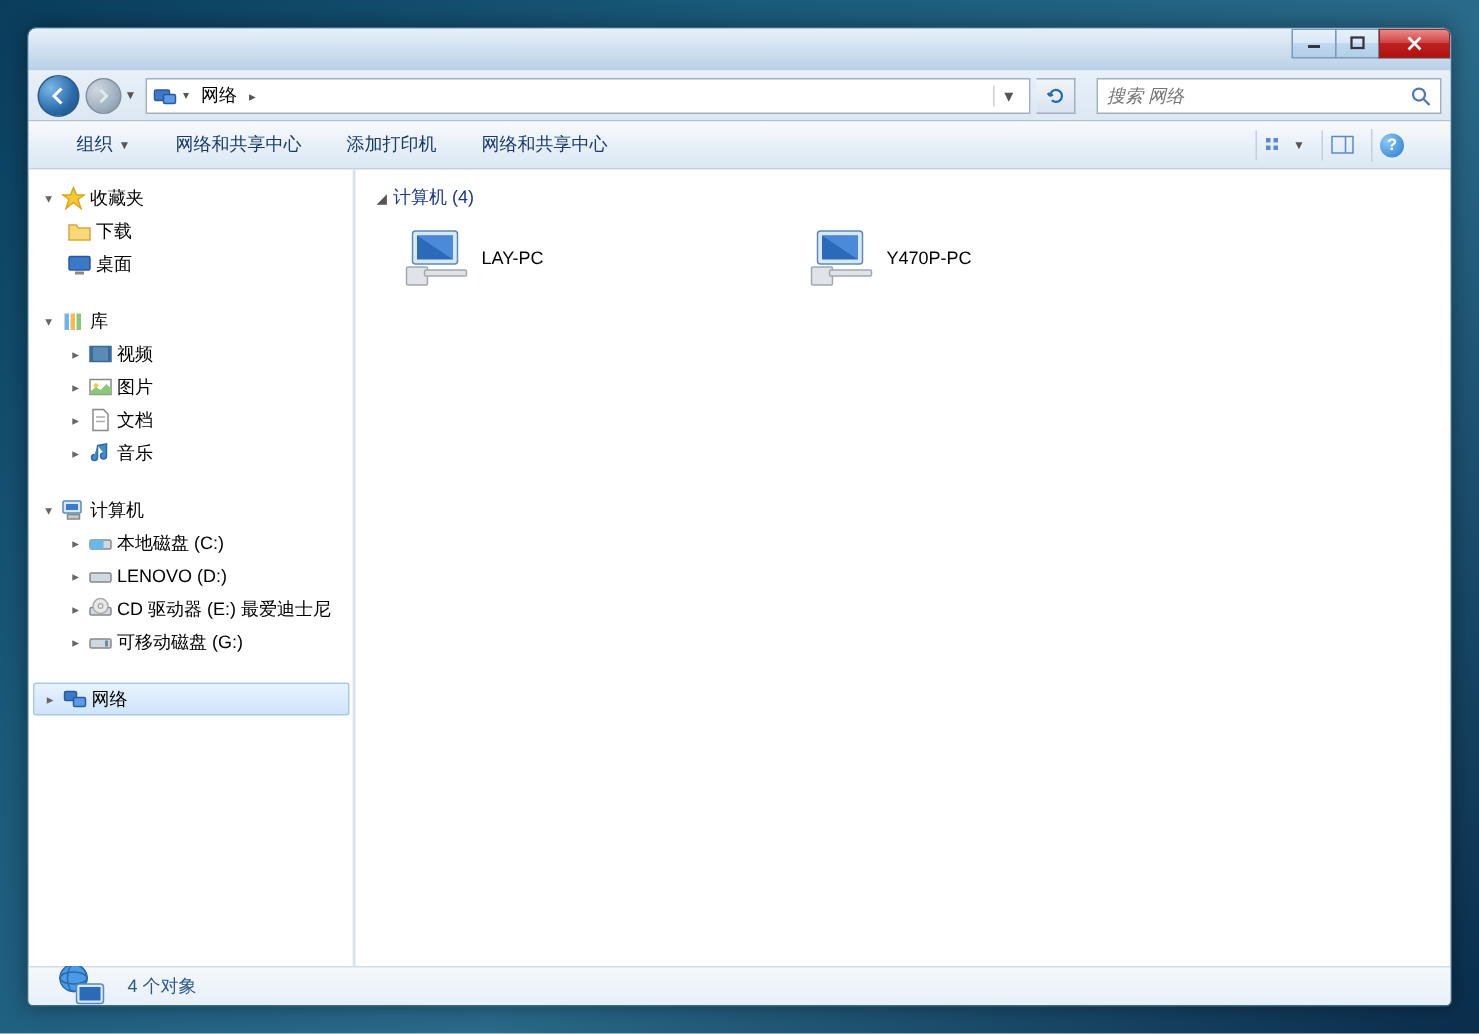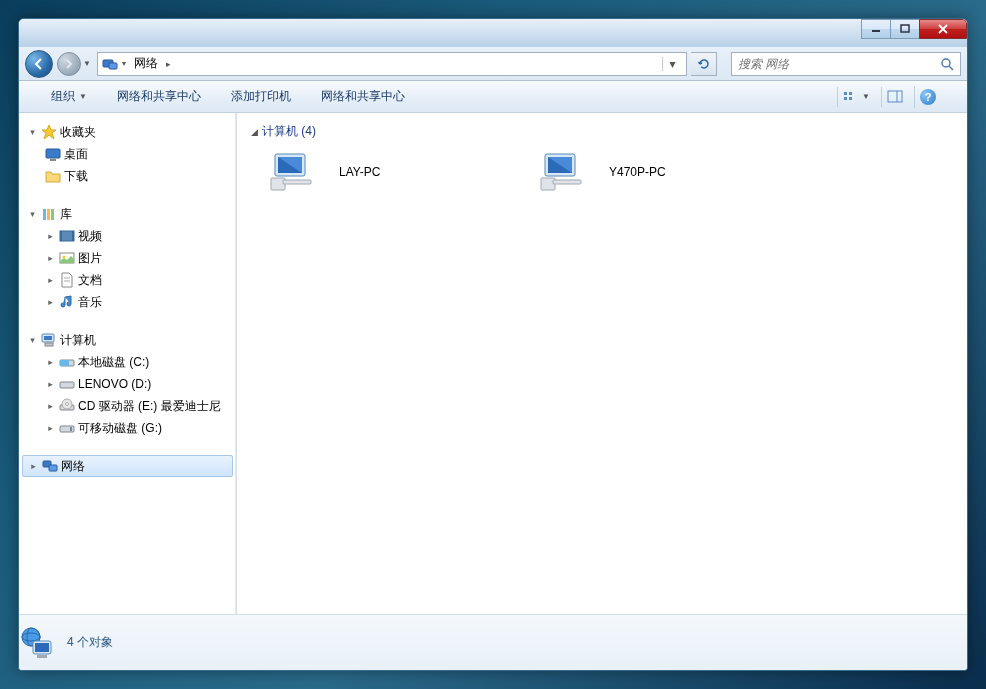--- a/index.html
+++ b/index.html
@@ -34,24 +34,24 @@
 .tree-row { display: flex; align-items: center; height: 22px; padding-left: 8px; gap: 3px; cursor: default; }
 .tree-row.selected { background: linear-gradient(to bottom, #e8f2fd, #cfe5fb); border: 1px solid #a8c8e8; border-radius: 2px; margin: 0 3px; padding-left: 5px; }
 .tree-row.child { padding-left: 26px; }
 .tree-row.child2 { padding-left: 26px; }
 .expand { width: 11px; height: 11px; display: flex; align-items: center; justify-content: center; color: #666; font-size: 9px; }
 .icon16 { width: 16px; height: 16px; display: inline-flex; align-items: center; justify-content: center; flex-shrink: 0; }
 .content { flex: 1; background: #fff; padding: 10px 14px; overflow: auto; }
 .group-header { display: flex; align-items: center; gap: 4px; color: #1a3a8a; margin-bottom: 8px; }
 .group-header .exp { font-size: 9px; color: #555; }
 .items-grid { display: flex; flex-wrap: wrap; gap: 10px 30px; padding-left: 14px; }
-.item { width: 240px; height: 48px; display: flex; align-items: center; gap: 26px; padding: 4px; }
+.item { width: 240px; height: 48px; display: flex; align-items: center; gap: 8px; padding: 4px; }
 .item-icon { width: 44px; height: 40px; display: flex; align-items: center; justify-content: center; }
 .item-label { color: #000; }
-.statusbar { height: 56px; background: linear-gradient(to bottom, #f4f8fb, #e8f0f8); border-top: 1px solid #d0dce8; display: flex; align-items: center; padding: 0 0; gap: 12px; }
+.statusbar { height: 26px; background: linear-gradient(to bottom, #f4f8fb, #e8f0f8); border-top: 1px solid #d0dce8; display: flex; align-items: center; padding: 0 18px; gap: 12px; }
 .status-icon { width: 36px; height: 36px; }
 .status-text { color: #2a5a88; }
 
 
 svg { display: block; }
 </style>
 </head>
 <body>
 
 <div class="window">
@@ -156,33 +156,33 @@
           <span class="icon16">
               <svg width="16" height="16">
                 <polygon points="8,1 10,6 15,6 11,9 13,15 8,11 3,15 5,9 1,6 6,6" fill="#f8c838" stroke="#d8a818"></polygon>
               </svg>
             </span>
           <span>收藏夹</span>
         </div>
         <div class="tree-row child">
           <span class="icon16">
               <svg width="16" height="16">
+                <path d="M1 4 h5 l1 2 h8 v8 h-14 z" fill="#f8d878" stroke="#d8a838"></path>
+              </svg>
+            </span>
+          <span>下载</span>
+        </div>
+        <div class="tree-row child">
+          <span class="icon16">
+              <svg width="16" height="16">
                 <rect x="1" y="3" width="14" height="9" rx="1" fill="#3a7ac8" stroke="#2a5a98"></rect>
                 <rect x="5" y="13" width="6" height="2" fill="#888"></rect>
               </svg>
             </span>
           <span>桌面</span>
-        </div>
-        <div class="tree-row child">
-          <span class="icon16">
-              <svg width="16" height="16">
-                <path d="M1 4 h5 l1 2 h8 v8 h-14 z" fill="#f8d878" stroke="#d8a838"></path>
-              </svg>
-            </span>
-          <span>下载</span>
         </div>
       </div>
 
       <div class="tree-group">
         <div class="tree-row">
           <span class="expand">▾</span>
           <span class="icon16">
               <svg width="16" height="16">
                 <rect x="2" y="3" width="3" height="11" fill="#6ab8e8"></rect>
                 <rect x="6" y="3" width="3" height="11" fill="#f8b858"></rect>

